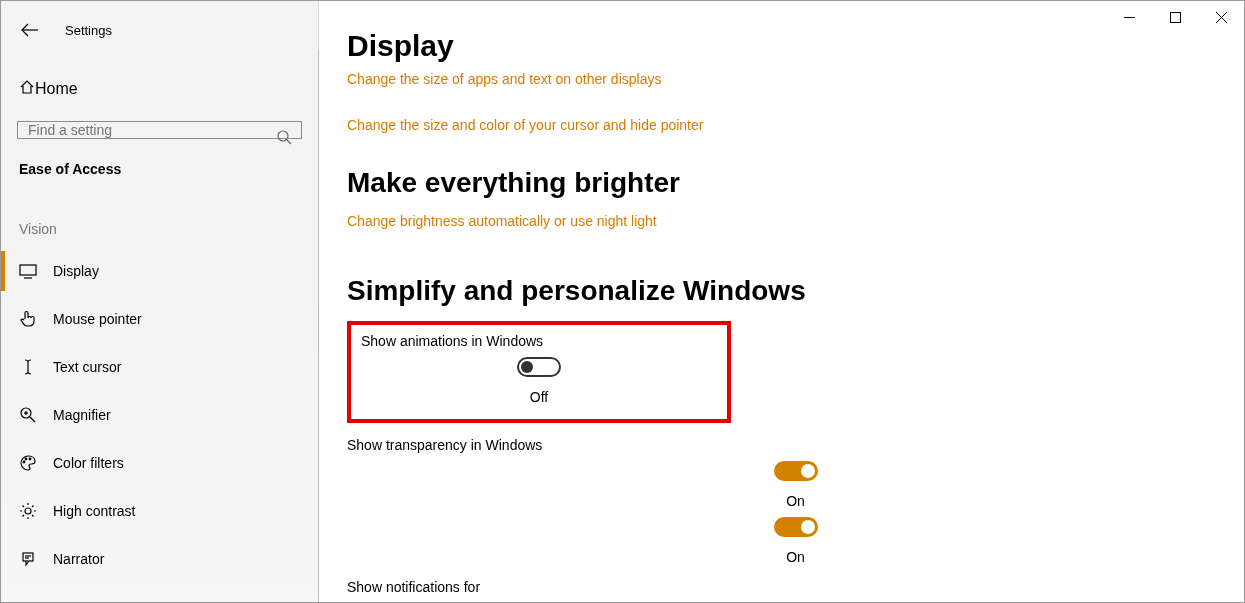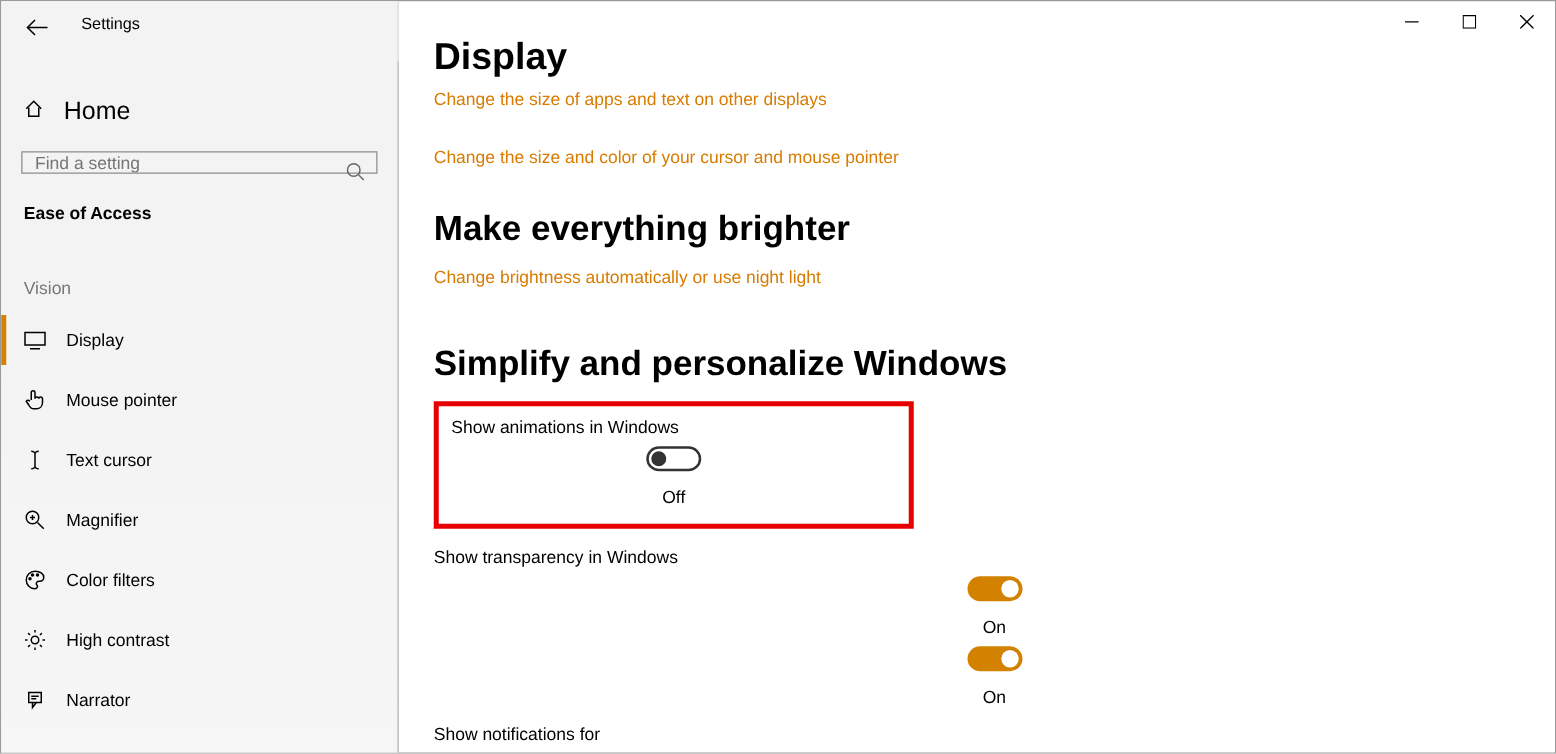--- a/index.html
+++ b/index.html
@@ -4,24 +4,24 @@
 <style>
   * { box-sizing: border-box; margin: 0; padding: 0; font-family: "Segoe UI", Arial, sans-serif; }
   html, body { width: 1245px; height: 603px; overflow: hidden; background: #fff; }
   .window { width: 1245px; height: 603px; border: 1px solid #9a9a9a; position: relative; display: flex; }
   
   .titlebar { position: absolute; top: 0; right: 0; height: 32px; display: flex; }
   .tb-btn { width: 46px; height: 32px; display: flex; align-items: center; justify-content: center; }
   .tb-btn svg { stroke: #000; stroke-width: 1; fill: none; }
   
   .sidebar { width: 318px; height: 100%; background: linear-gradient(180deg,#f3f3f3 0%, #f3f3f3 40%, #f6f6f6 100%); border-right: 1px solid #d8d8d8; padding-top: 10px; position: relative; }
-  .sidebar-top { display: flex; align-items: flex-start; gap: 24px; padding: 0 18px; height: 38px; }
+  .sidebar-top { display: flex; align-items: center; gap: 24px; padding: 0 18px; height: 38px; }
   .back-btn { width: 22px; height: 22px; display:flex; align-items:center; justify-content:center; }
   .app-title { font-size: 13px; }
-  .home-row { display:flex; align-items:center; gap:16px; padding: 0 18px; margin-top: 22px; height: 36px; font-size: 20px; }
+  .home-row { display:flex; align-items:center; padding: 0 18px; margin-top: 22px; height: 36px; font-size: 16px; }
   .search-wrap { margin: 14px 16px 0 16px; position: relative; }
   .search-input { width: 100%; height: 18px; border: 1px solid #8d8d8d; background: #f3f3f3; padding: 0 36px 0 10px; font-size: 14px; color: #555; outline: none; }
   .search-icon { position: absolute; right: 10px; top: 8px; }
   .category-title { font-weight: 600; font-size: 14px; padding: 0 18px; margin-top: 22px; }
   .section-label { color:#777; font-size: 14px; padding: 0 18px; margin-top: 44px; margin-bottom: 10px; }
   .nav-item { display:flex; align-items:center; gap:16px; height: 48px; padding: 0 18px; font-size: 14px; position: relative; }
   .nav-item.active::before { content:""; position:absolute; left:0; top:4px; bottom:4px; width:4px; background:#d28100; }
   .nav-item .icon { width:18px; display:flex; justify-content:center; }
   .scroll-divider { position:absolute; right:-1px; top:48px; bottom:0; width:1px; background:#bcbcbc; }
   
@@ -183,21 +183,21 @@
       </span>
       <span>Narrator</span>
     </div>
 
     <div class="scroll-divider"></div>
   </div>
 
   <div class="main">
     <div class="page-title">Display</div>
     <a class="link">Change the size of apps and text on other displays</a>
-    <a class="link link2">Change the size and color of your cursor and mouse pointer</a>
+    <a class="link link2">Change the size and color of your cursor and hide pointer</a>
 
     <div class="section-title first">Make everything brighter</div>
     <a class="link">Change brightness automatically or use night light</a>
 
     <div class="section-title">Simplify and personalize Windows</div>
 
     <div class="highlight-box">
       <div class="setting-label">Show animations in Windows</div>
       <div class="toggle-row">
         <div class="toggle off"></div>

